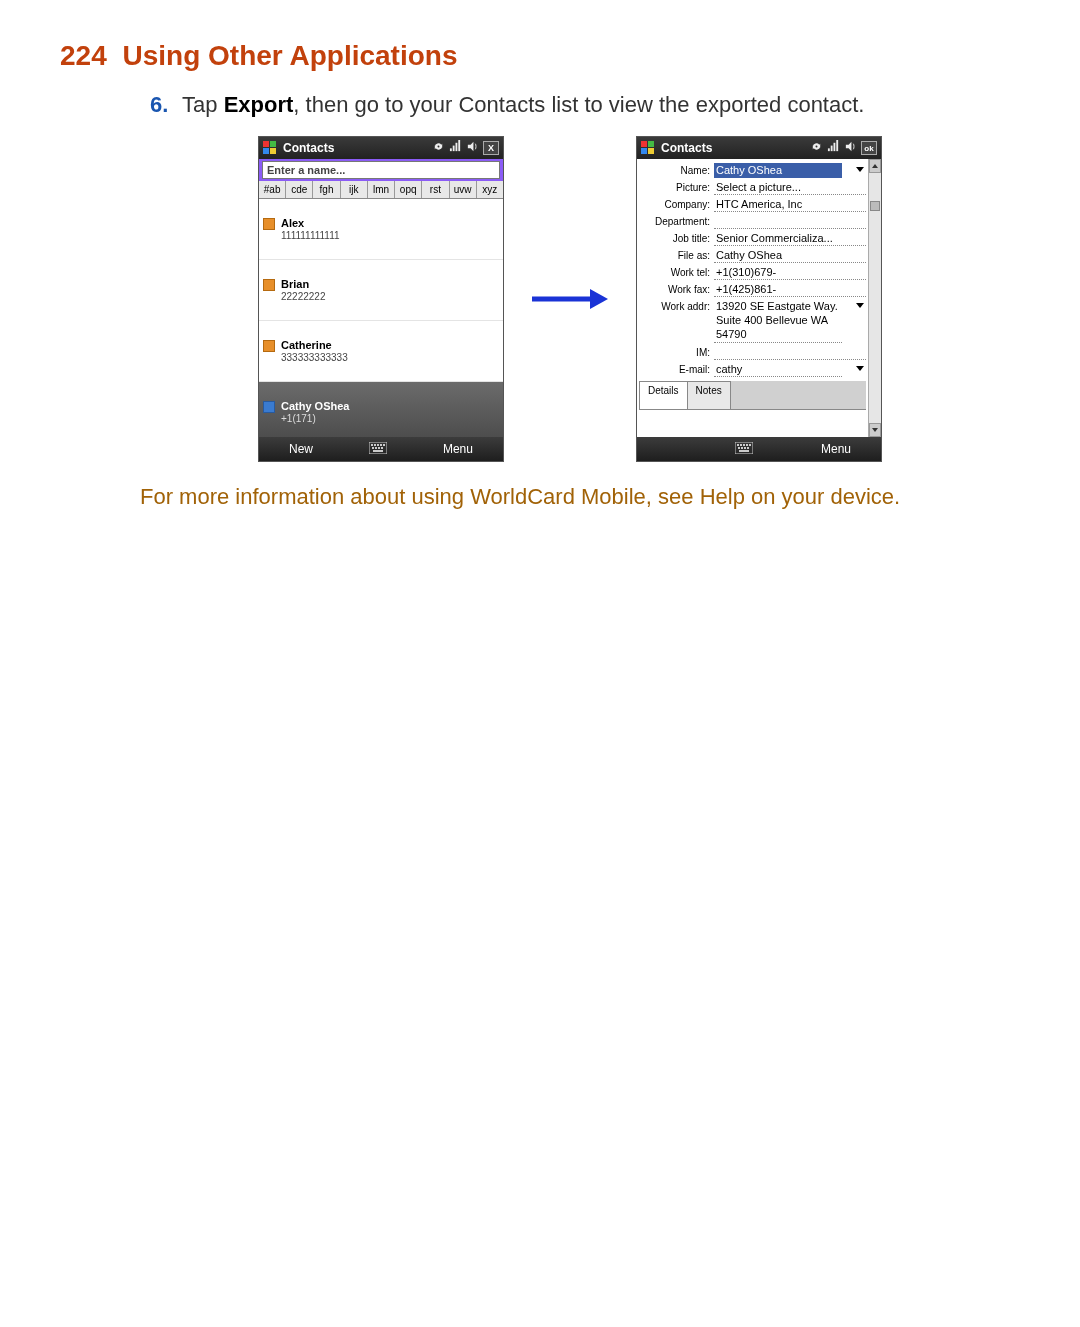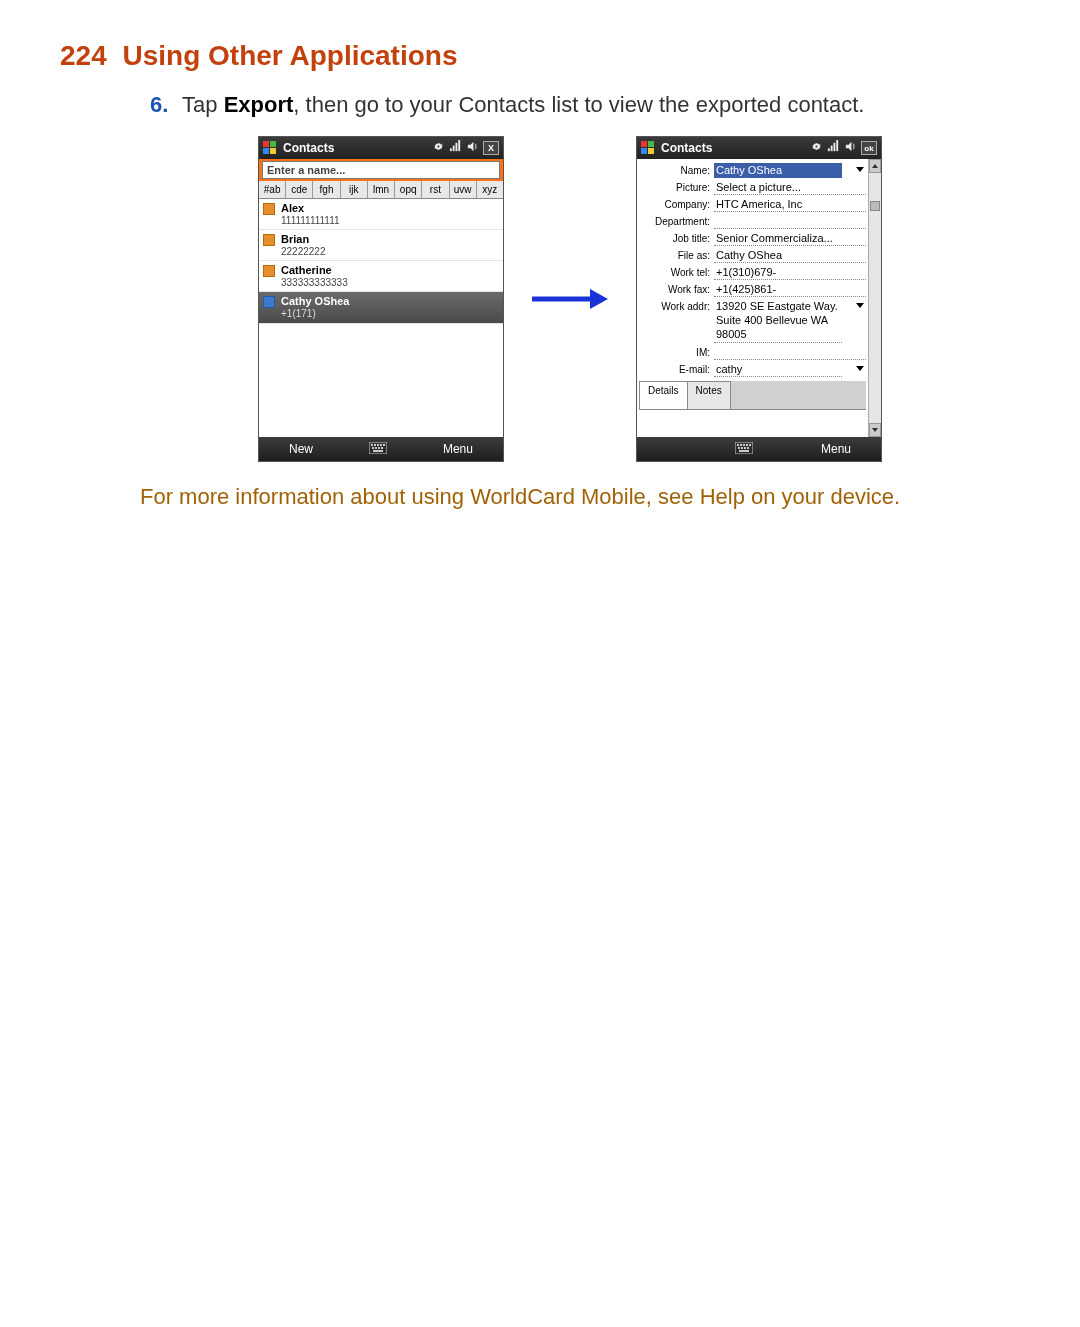--- a/index.html
+++ b/index.html
@@ -67,21 +67,21 @@
     border: 1px solid #aaa;
     width: 16px; height: 14px;
     background: #444;
     color: #fff;
     font-size: 9px;
     display: flex; align-items:center; justify-content:center;
     font-weight:700;
   }
   .search-row {
     height: 22px;
-    background: #f97316;
+    background: #8b5cf6;
     padding: 2px 3px;
   }
   .search-input {
     width: 100%; height: 18px;
     border: 1px solid #777;
     font-size: 11px;
     font-weight: 700;
     padding: 0 4px;
     background: #fff;
     color: #444;
@@ -99,21 +99,21 @@
     text-align: center;
     border-right: 1px solid #999;
     line-height: 18px;
     color: #000;
   }
   .alpha-tabs div:last-child { border-right: none; }
   .contact-list { flex: 1; background: #fff; overflow: hidden; }
   .contact-row {
     display: flex;
     align-items: flex-start;
-    padding: 3px 4px;
+    padding: 18px 4px;
     border-bottom: 1px solid #e4e4e4;
     gap: 6px;
   }
   .contact-row.selected {
     background: linear-gradient(#6b6b6b,#4a4a4a);
     color: #fff;
   }
   .contact-icon {
     width: 12px; height: 12px; margin-top: 1px;
     background: #e78f2a; border: 1px solid #b56a10;
@@ -394,21 +394,21 @@
         <div class="detail-row">
           <div class="detail-label">Work tel:</div>
           <div class="detail-value">+1(310)679-</div>
         </div>
         <div class="detail-row">
           <div class="detail-label">Work fax:</div>
           <div class="detail-value">+1(425)861-</div>
         </div>
         <div class="detail-row">
           <div class="detail-label">Work addr:</div>
-          <div class="detail-value" style="white-space:normal;line-height:1.25;margin-right:12px;">13920 SE Eastgate Way. Suite 400 Bellevue WA 98005</div>
+          <div class="detail-value" style="white-space:normal;line-height:1.25;margin-right:12px;">13920 SE Eastgate Way. Suite 400 Bellevue WA 54790</div>
           <div class="dd-arrow" style="position:static;"></div>
         </div>
         <div class="detail-row">
           <div class="detail-label">IM:</div>
           <div class="detail-value"></div>
         </div>
         <div class="detail-row">
           <div class="detail-label">E-mail:</div>
           <div class="detail-value" style="margin-right:12px;">cathy</div>
           <div class="dd-arrow" style="position:static;"></div>

